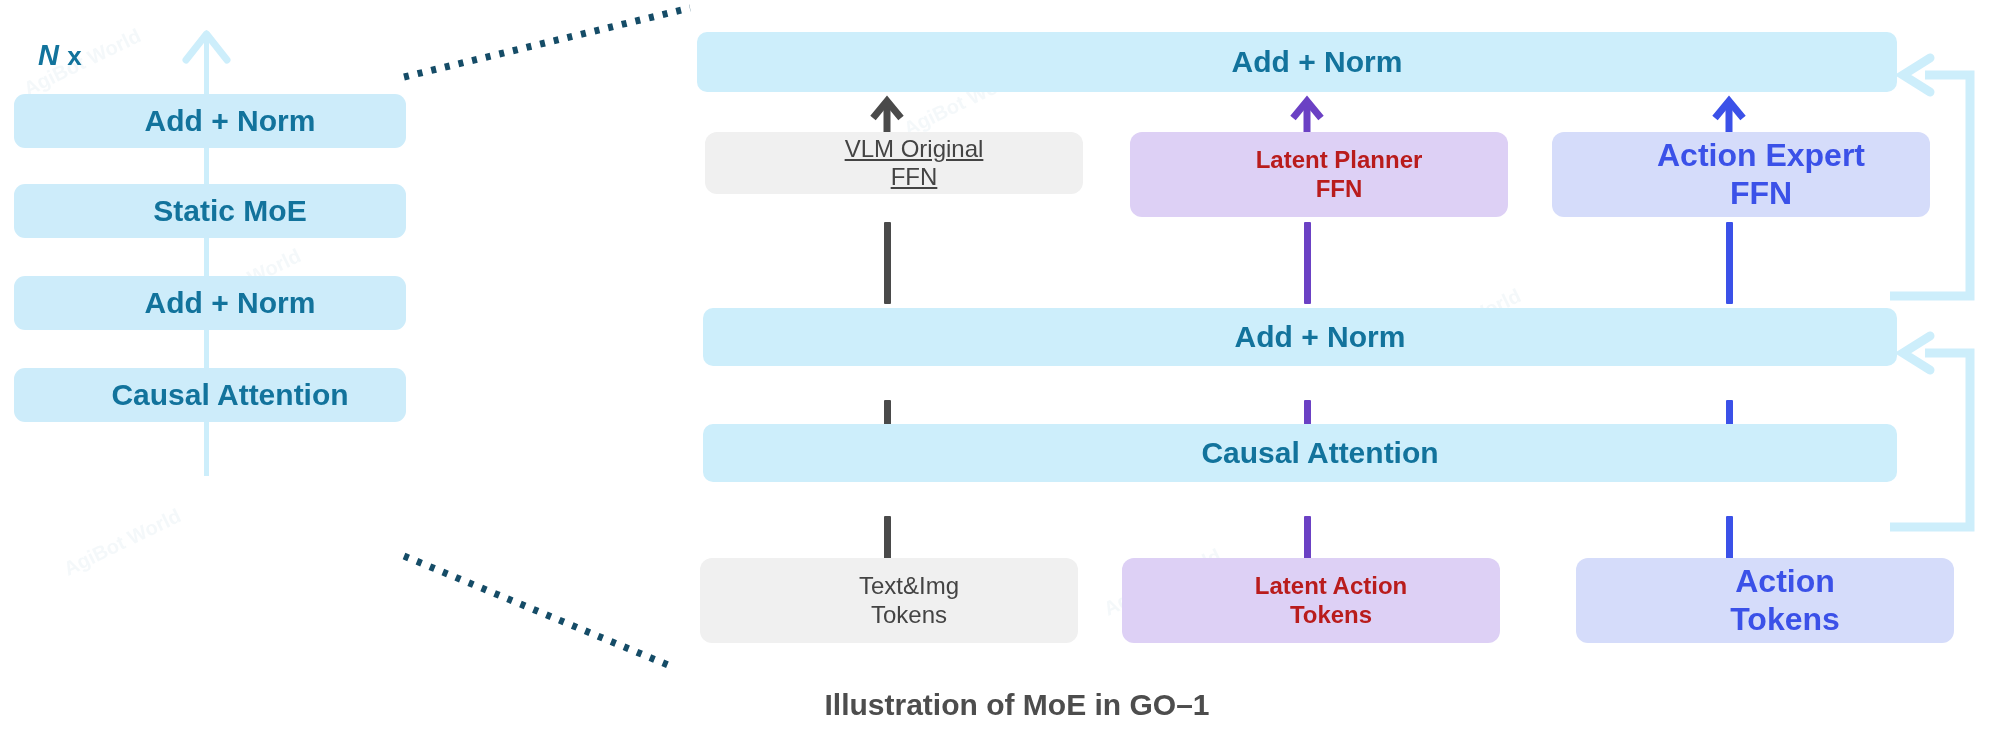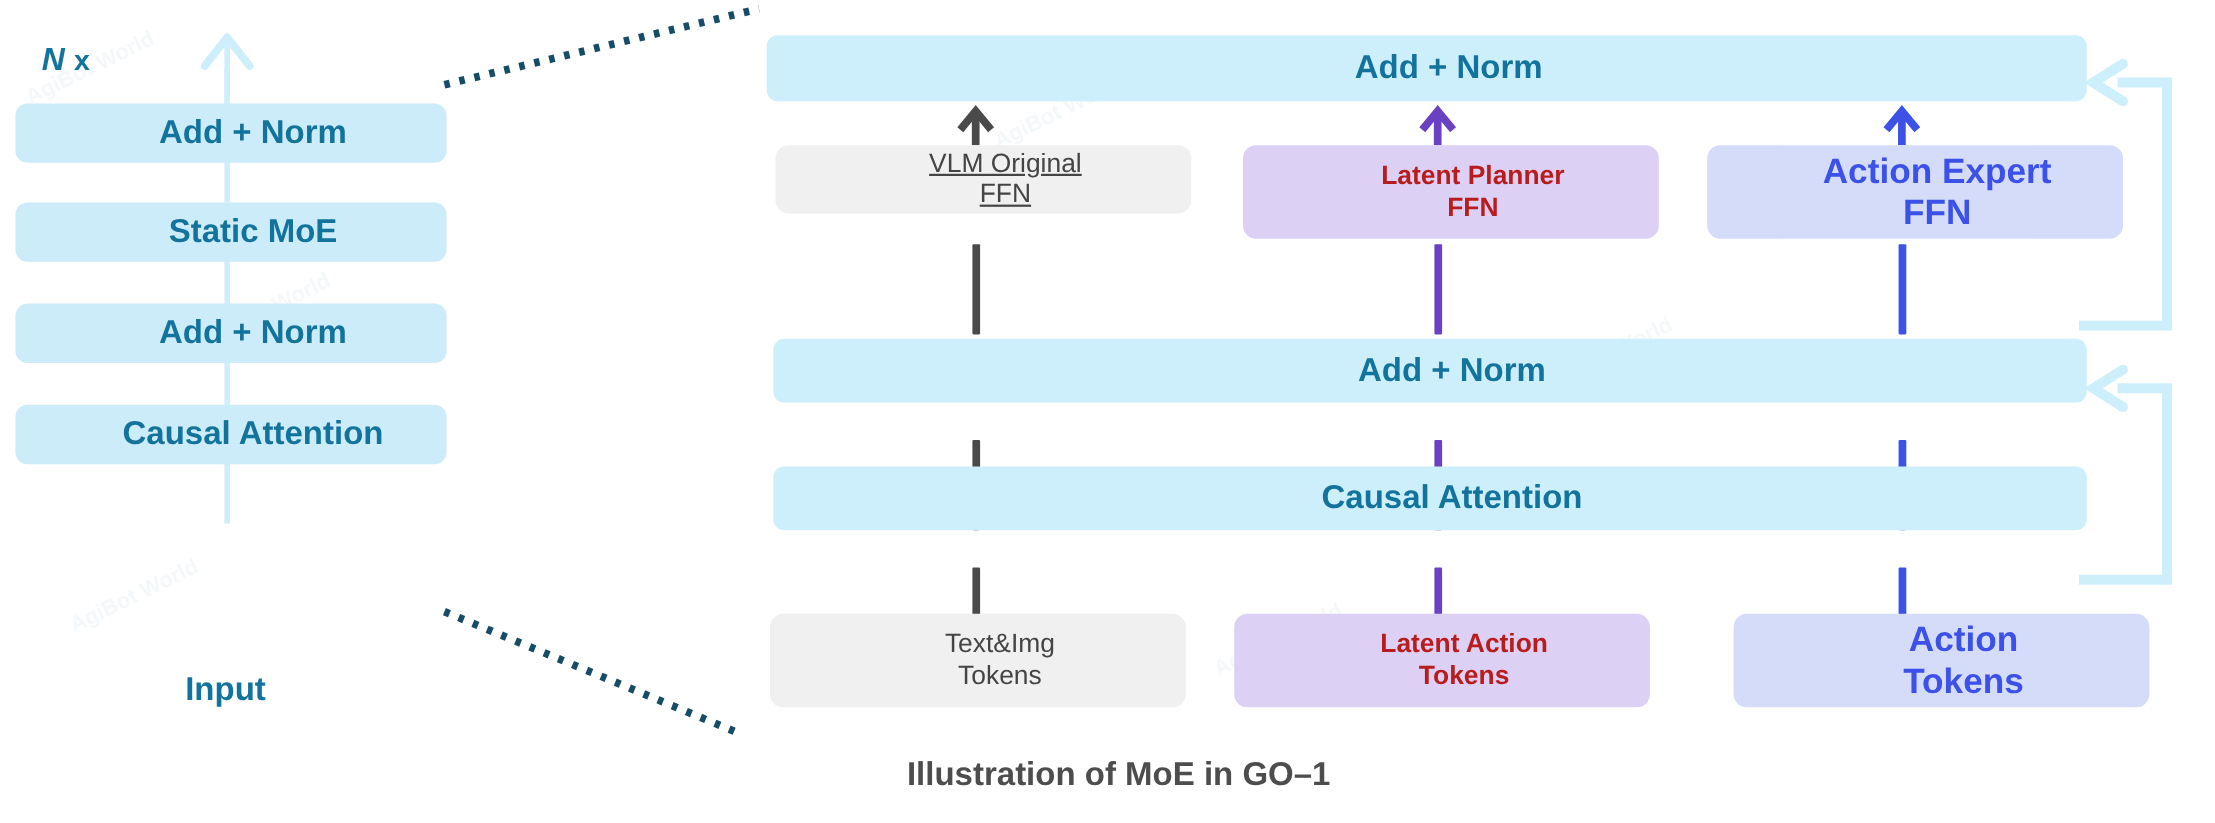--- a/index.html
+++ b/index.html
@@ -105,21 +105,20 @@
 
   <div id="nx-label">
     <span class="it">N</span><span class="rg"> x</span>
   </div>
 
   <div class="box lbox" style="top:94px;">Add + Norm</div>
   <div class="box lbox" style="top:184px;">Static MoE</div>
   <div class="box lbox" style="top:276px;">Add + Norm</div>
   <div class="box lbox" style="top:368px;">Causal Attention</div>
 
-  <div id="input-label">Input</div>
 
   <svg class="lay">
     <line x1="404" y1="77" x2="690" y2="8" stroke="#154c67" stroke-width="7" stroke-dasharray="5 9" stroke-linecap="butt"></line>
     <line x1="404" y1="556" x2="668" y2="665" stroke="#154c67" stroke-width="7" stroke-dasharray="5 9" stroke-linecap="butt"></line>
   </svg>
 
   <div class="vwire vw-gray" style="left:884px;top:222px;height:82px;"></div>
   <div class="vwire vw-gray" style="left:884px;top:400px;height:82px;"></div>
   <div class="vwire vw-gray" style="left:884px;top:516px;height:44px;"></div>
 

